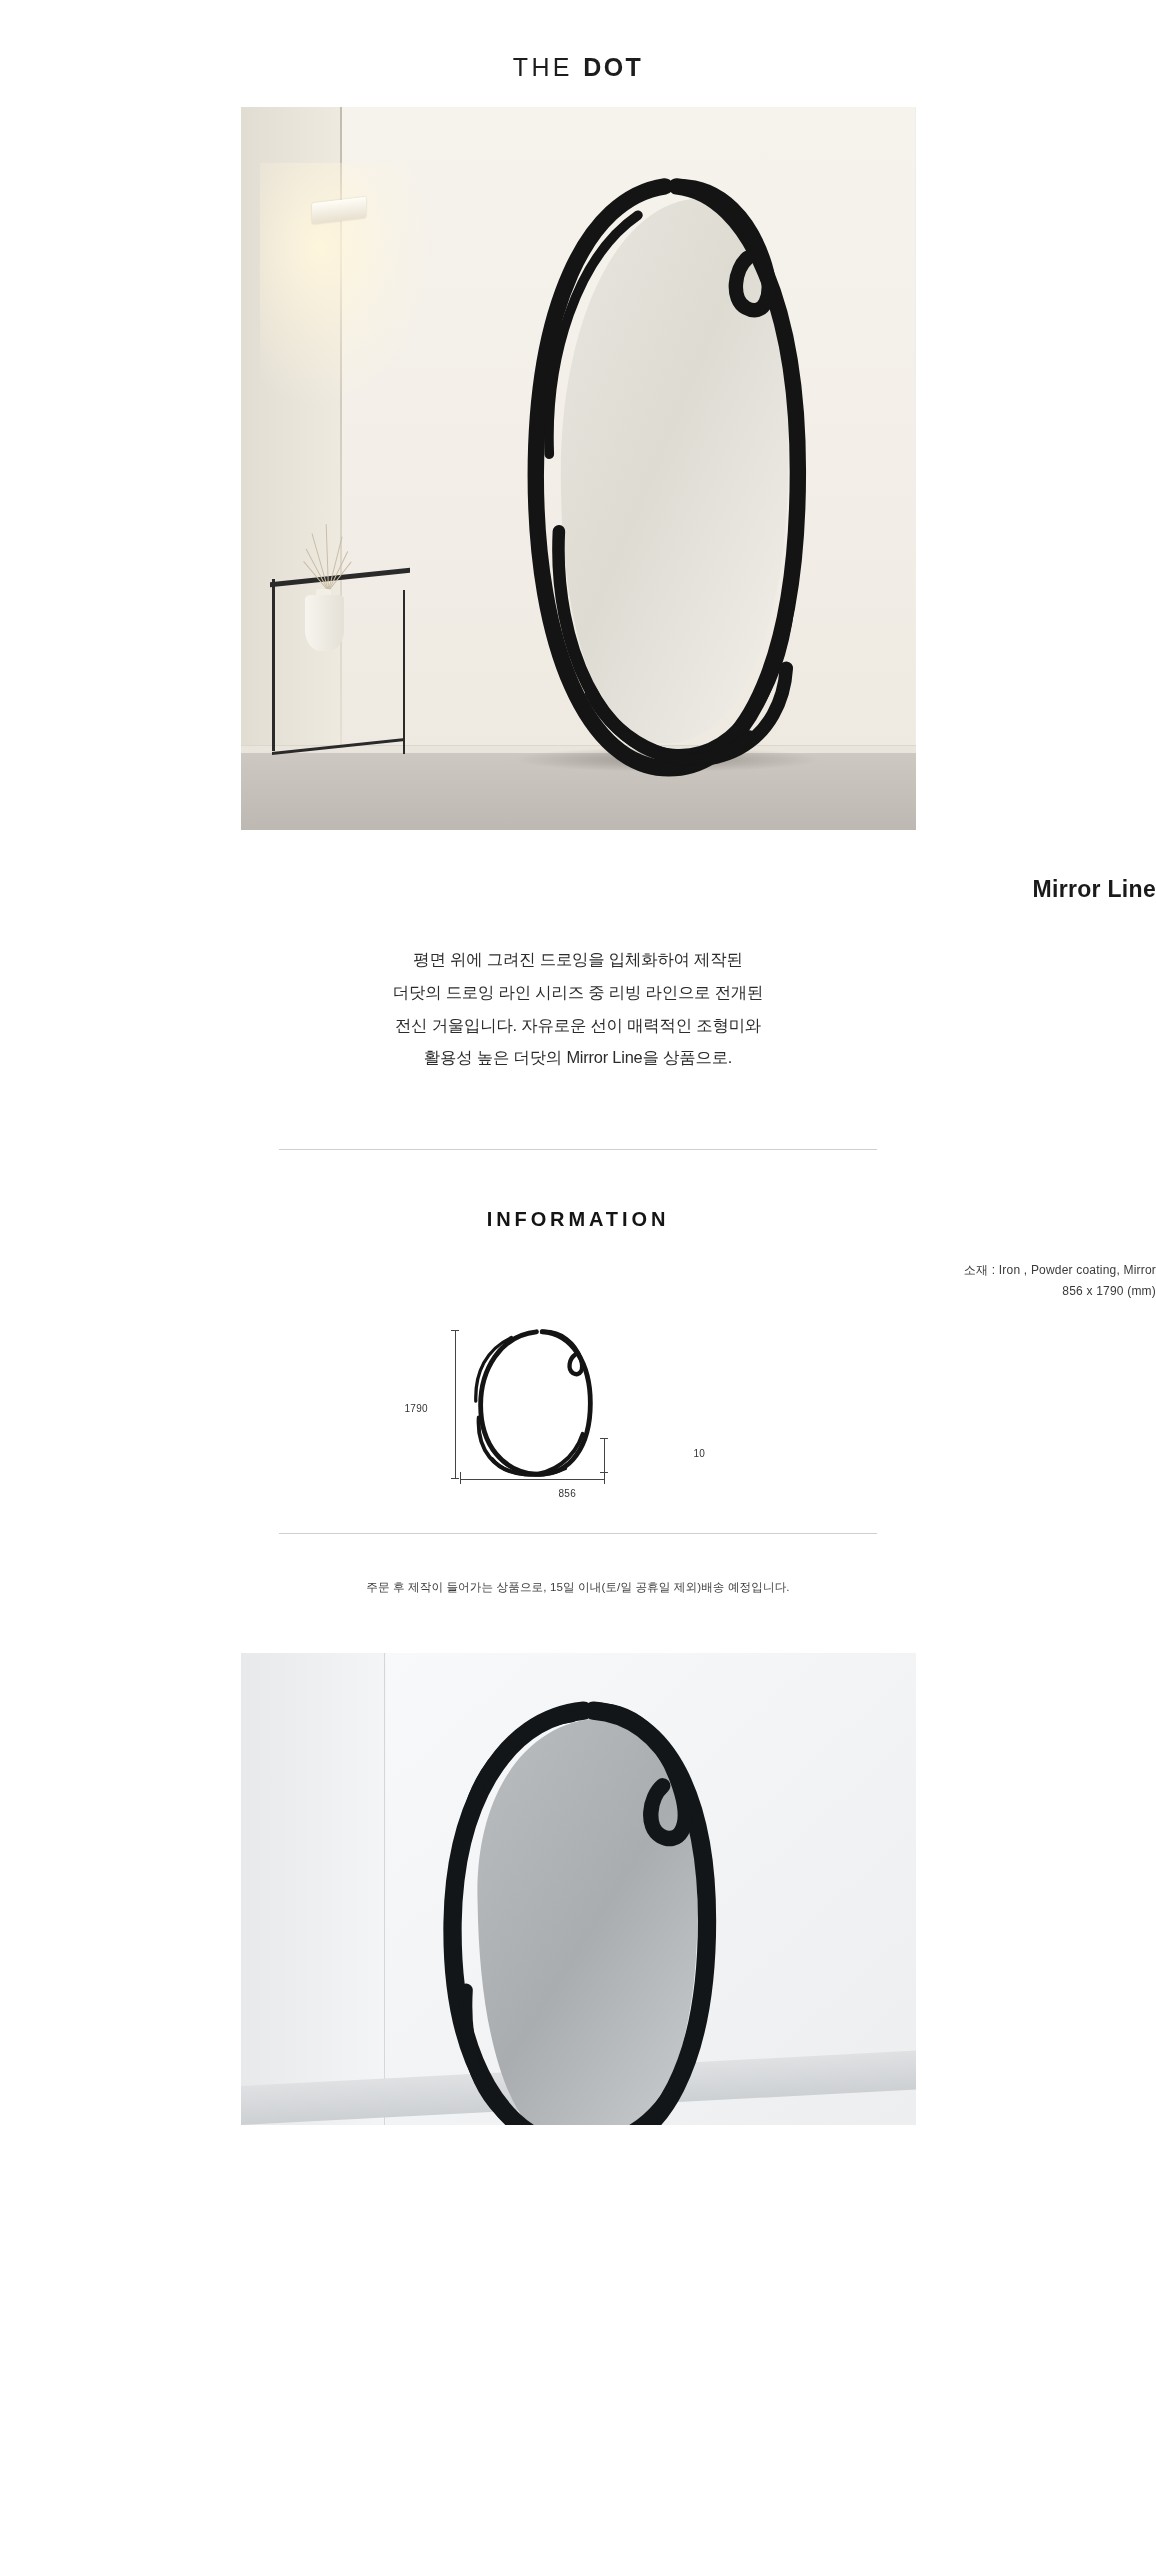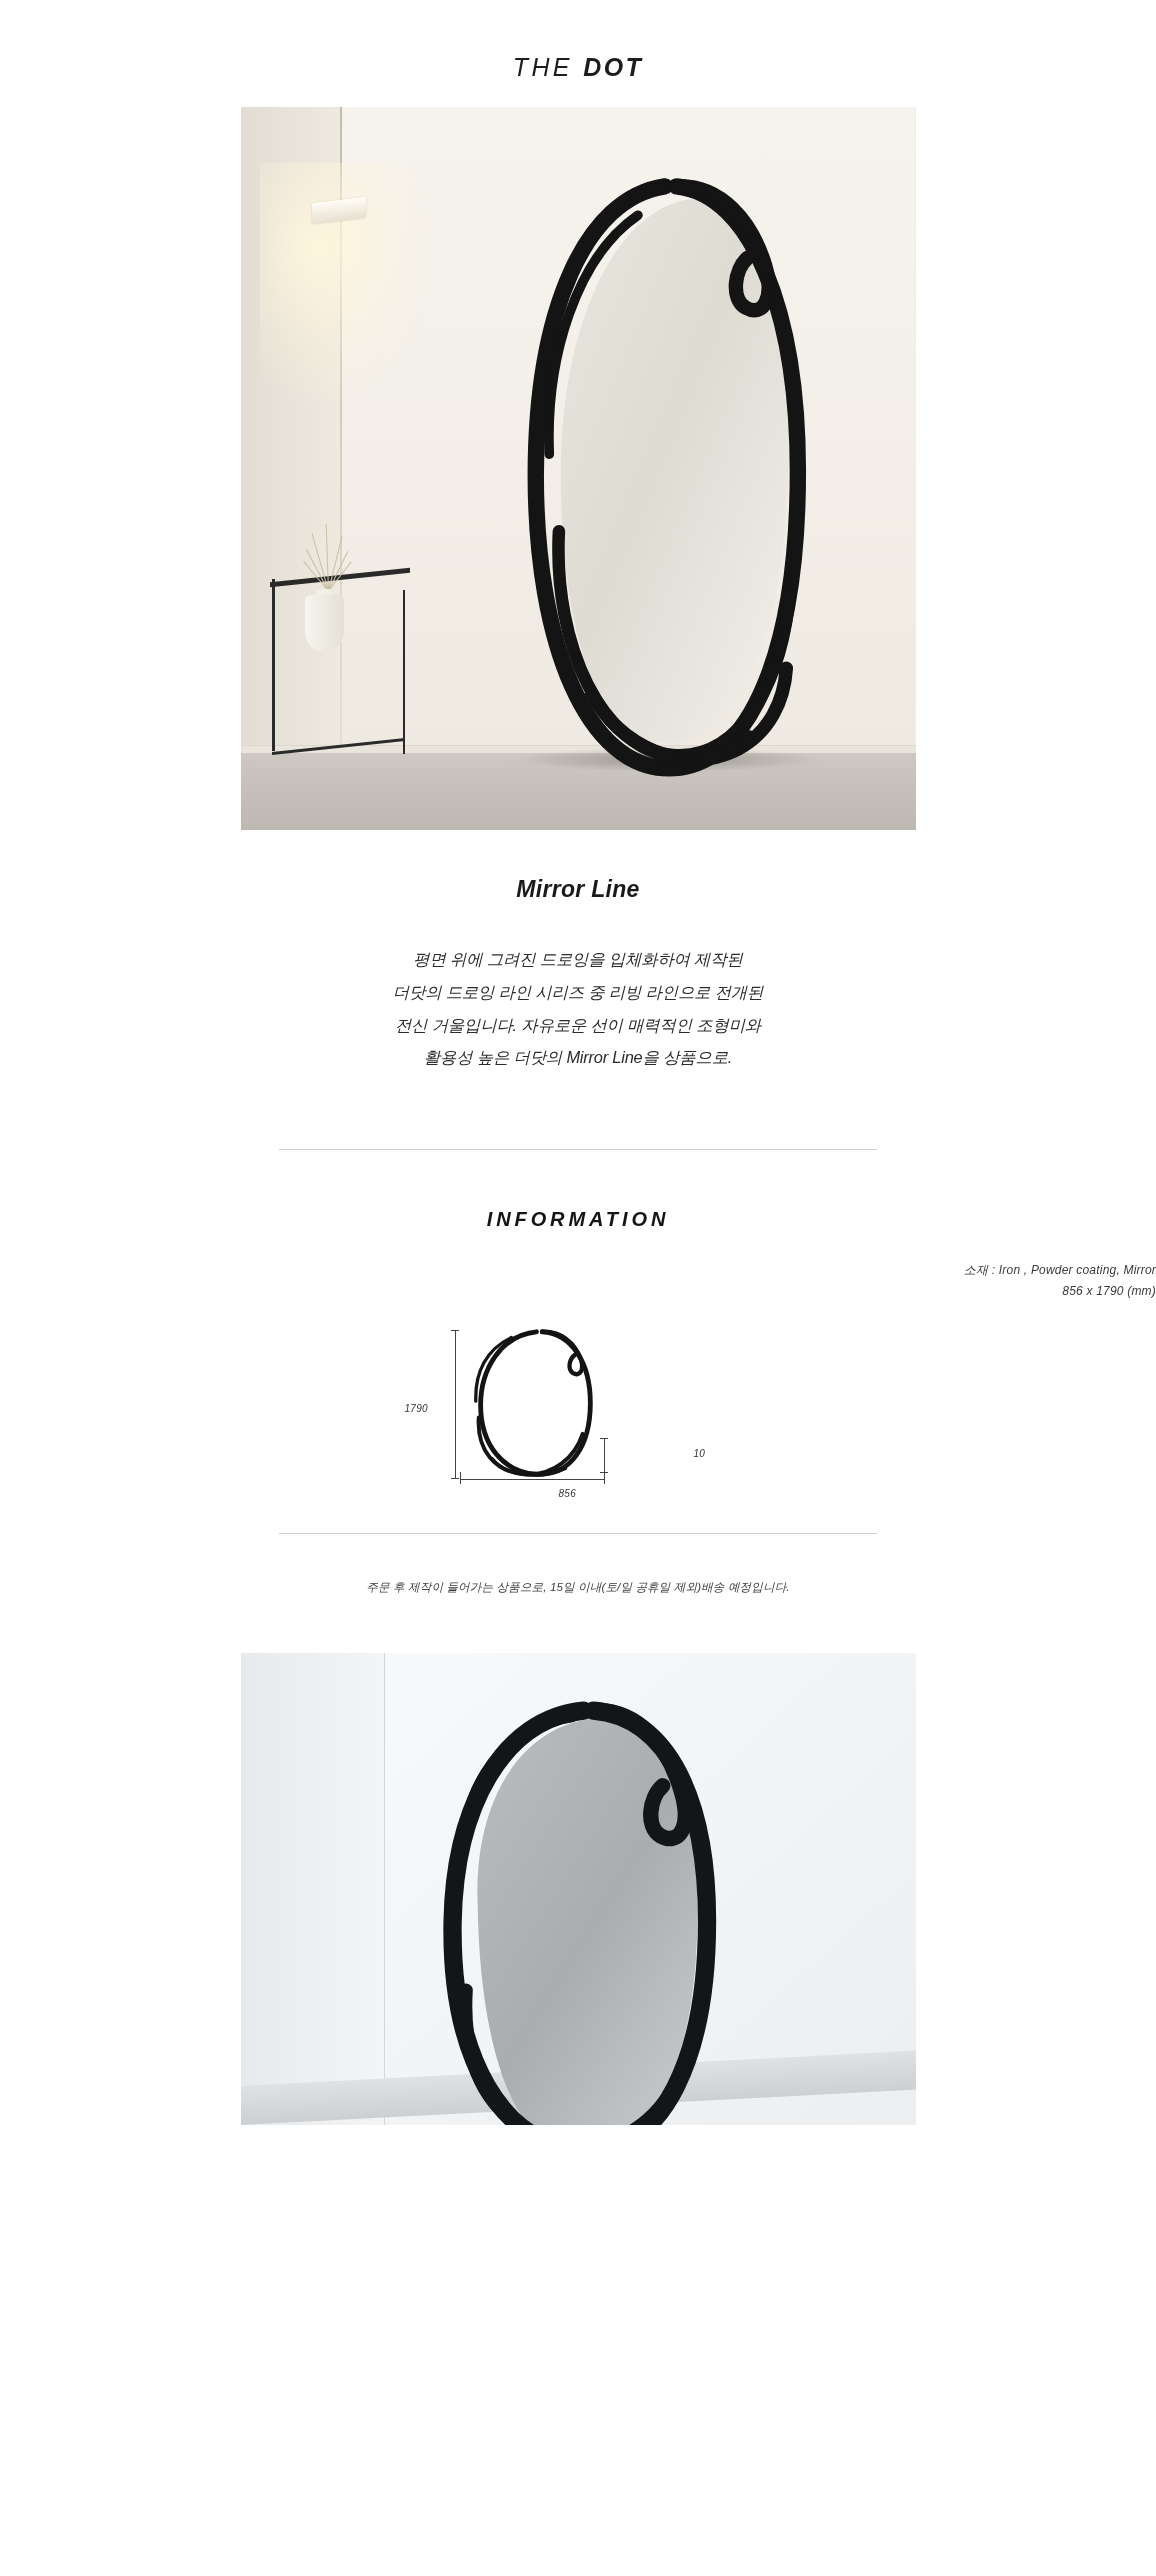--- a/index.html
+++ b/index.html
@@ -13,21 +13,20 @@
     width: 1156px;
     min-height: 2576px;
     font-family: "Liberation Sans", sans-serif;
     color: #1a1a1a;
     -webkit-font-smoothing: antialiased;
   }
   .page {
     width: 1156px;
     margin: 0 auto;
     position: relative;
-    font-style: italic;
   }
 
   
   .brand-header {
     padding-top: 53px;
     padding-bottom: 25px;
     text-align: center;
   }
   .brand-logo {
     display: inline-block;
@@ -165,21 +164,21 @@
   .mirror-hero svg { display: block; }
   .mirror-shadow {
     position: absolute;
     left: 272px; bottom: 58px;
     width: 308px; height: 25px;
     background: radial-gradient(ellipse at 50% 50%, rgba(60,56,50,.35), rgba(60,56,50,0) 70%);
   }
 
   
   .product-title {
-    text-align: center;
+    text-align: right;
     font-size: 23px;
     font-weight: 700;
     letter-spacing: 0.3px;
     margin-top: 46px;
     color: #1a1a1a;
   }
   .product-desc {
     margin: 40px auto 0;
     width: 598px;
     text-align: center;

